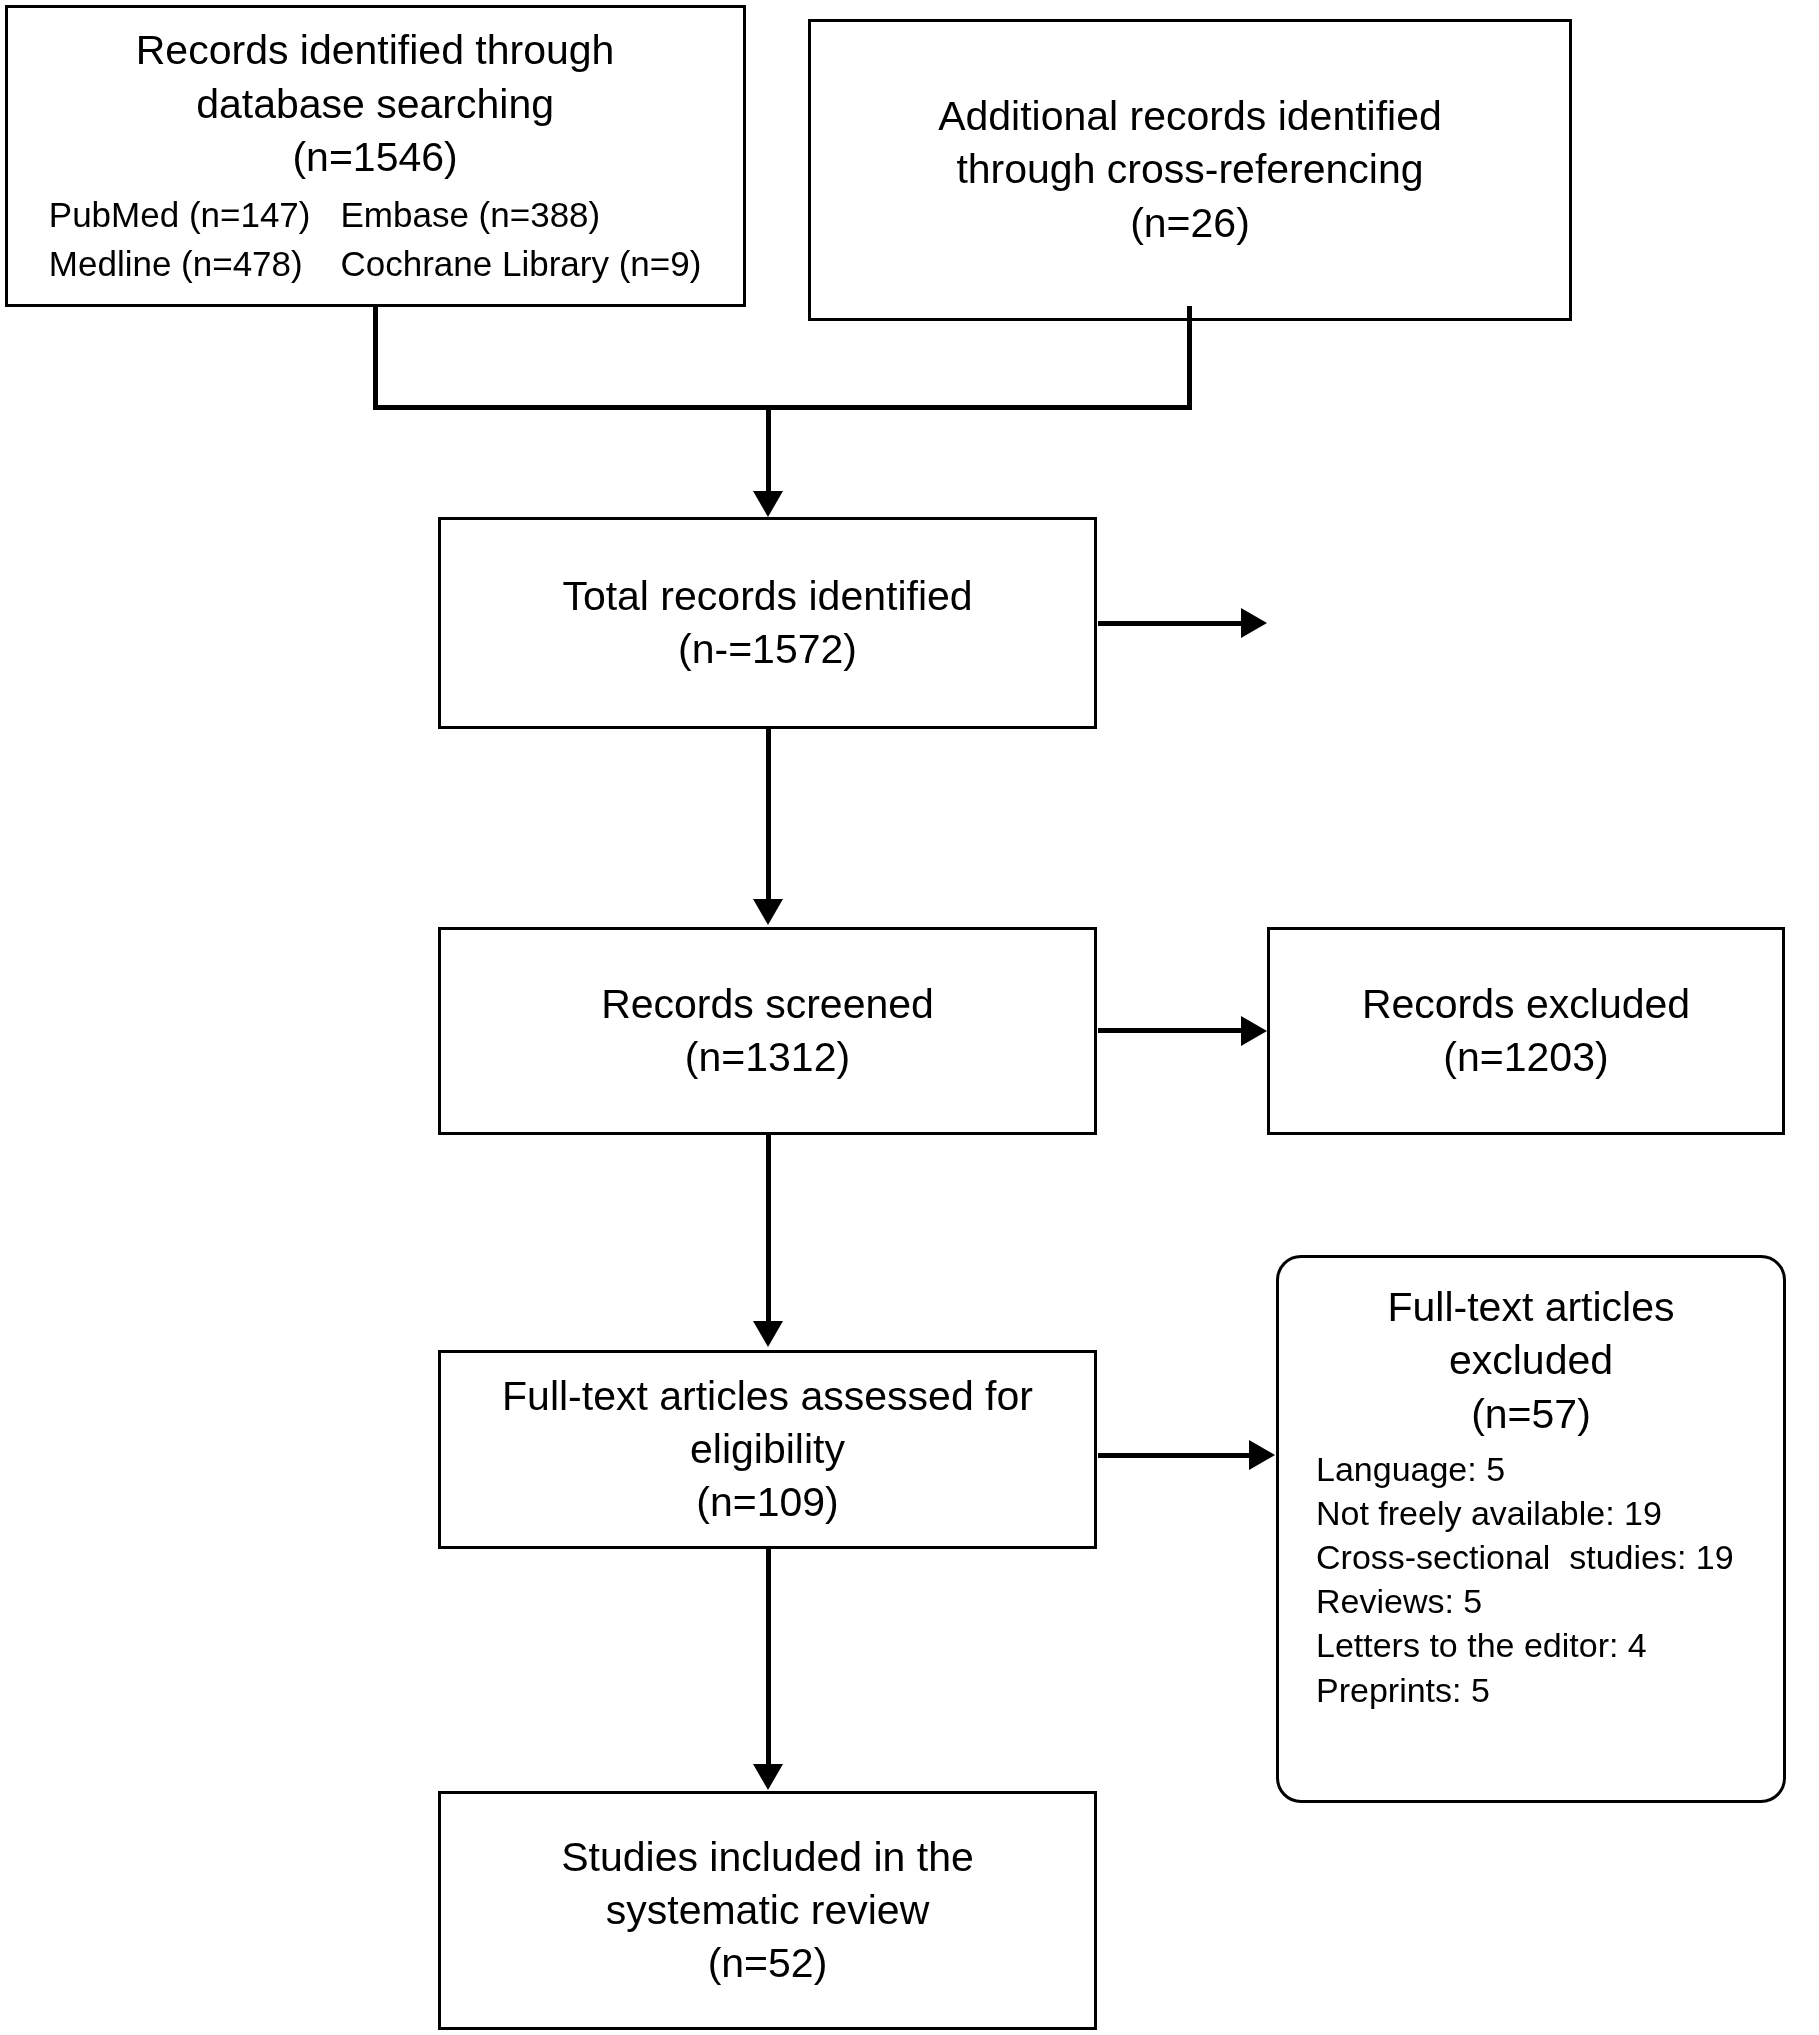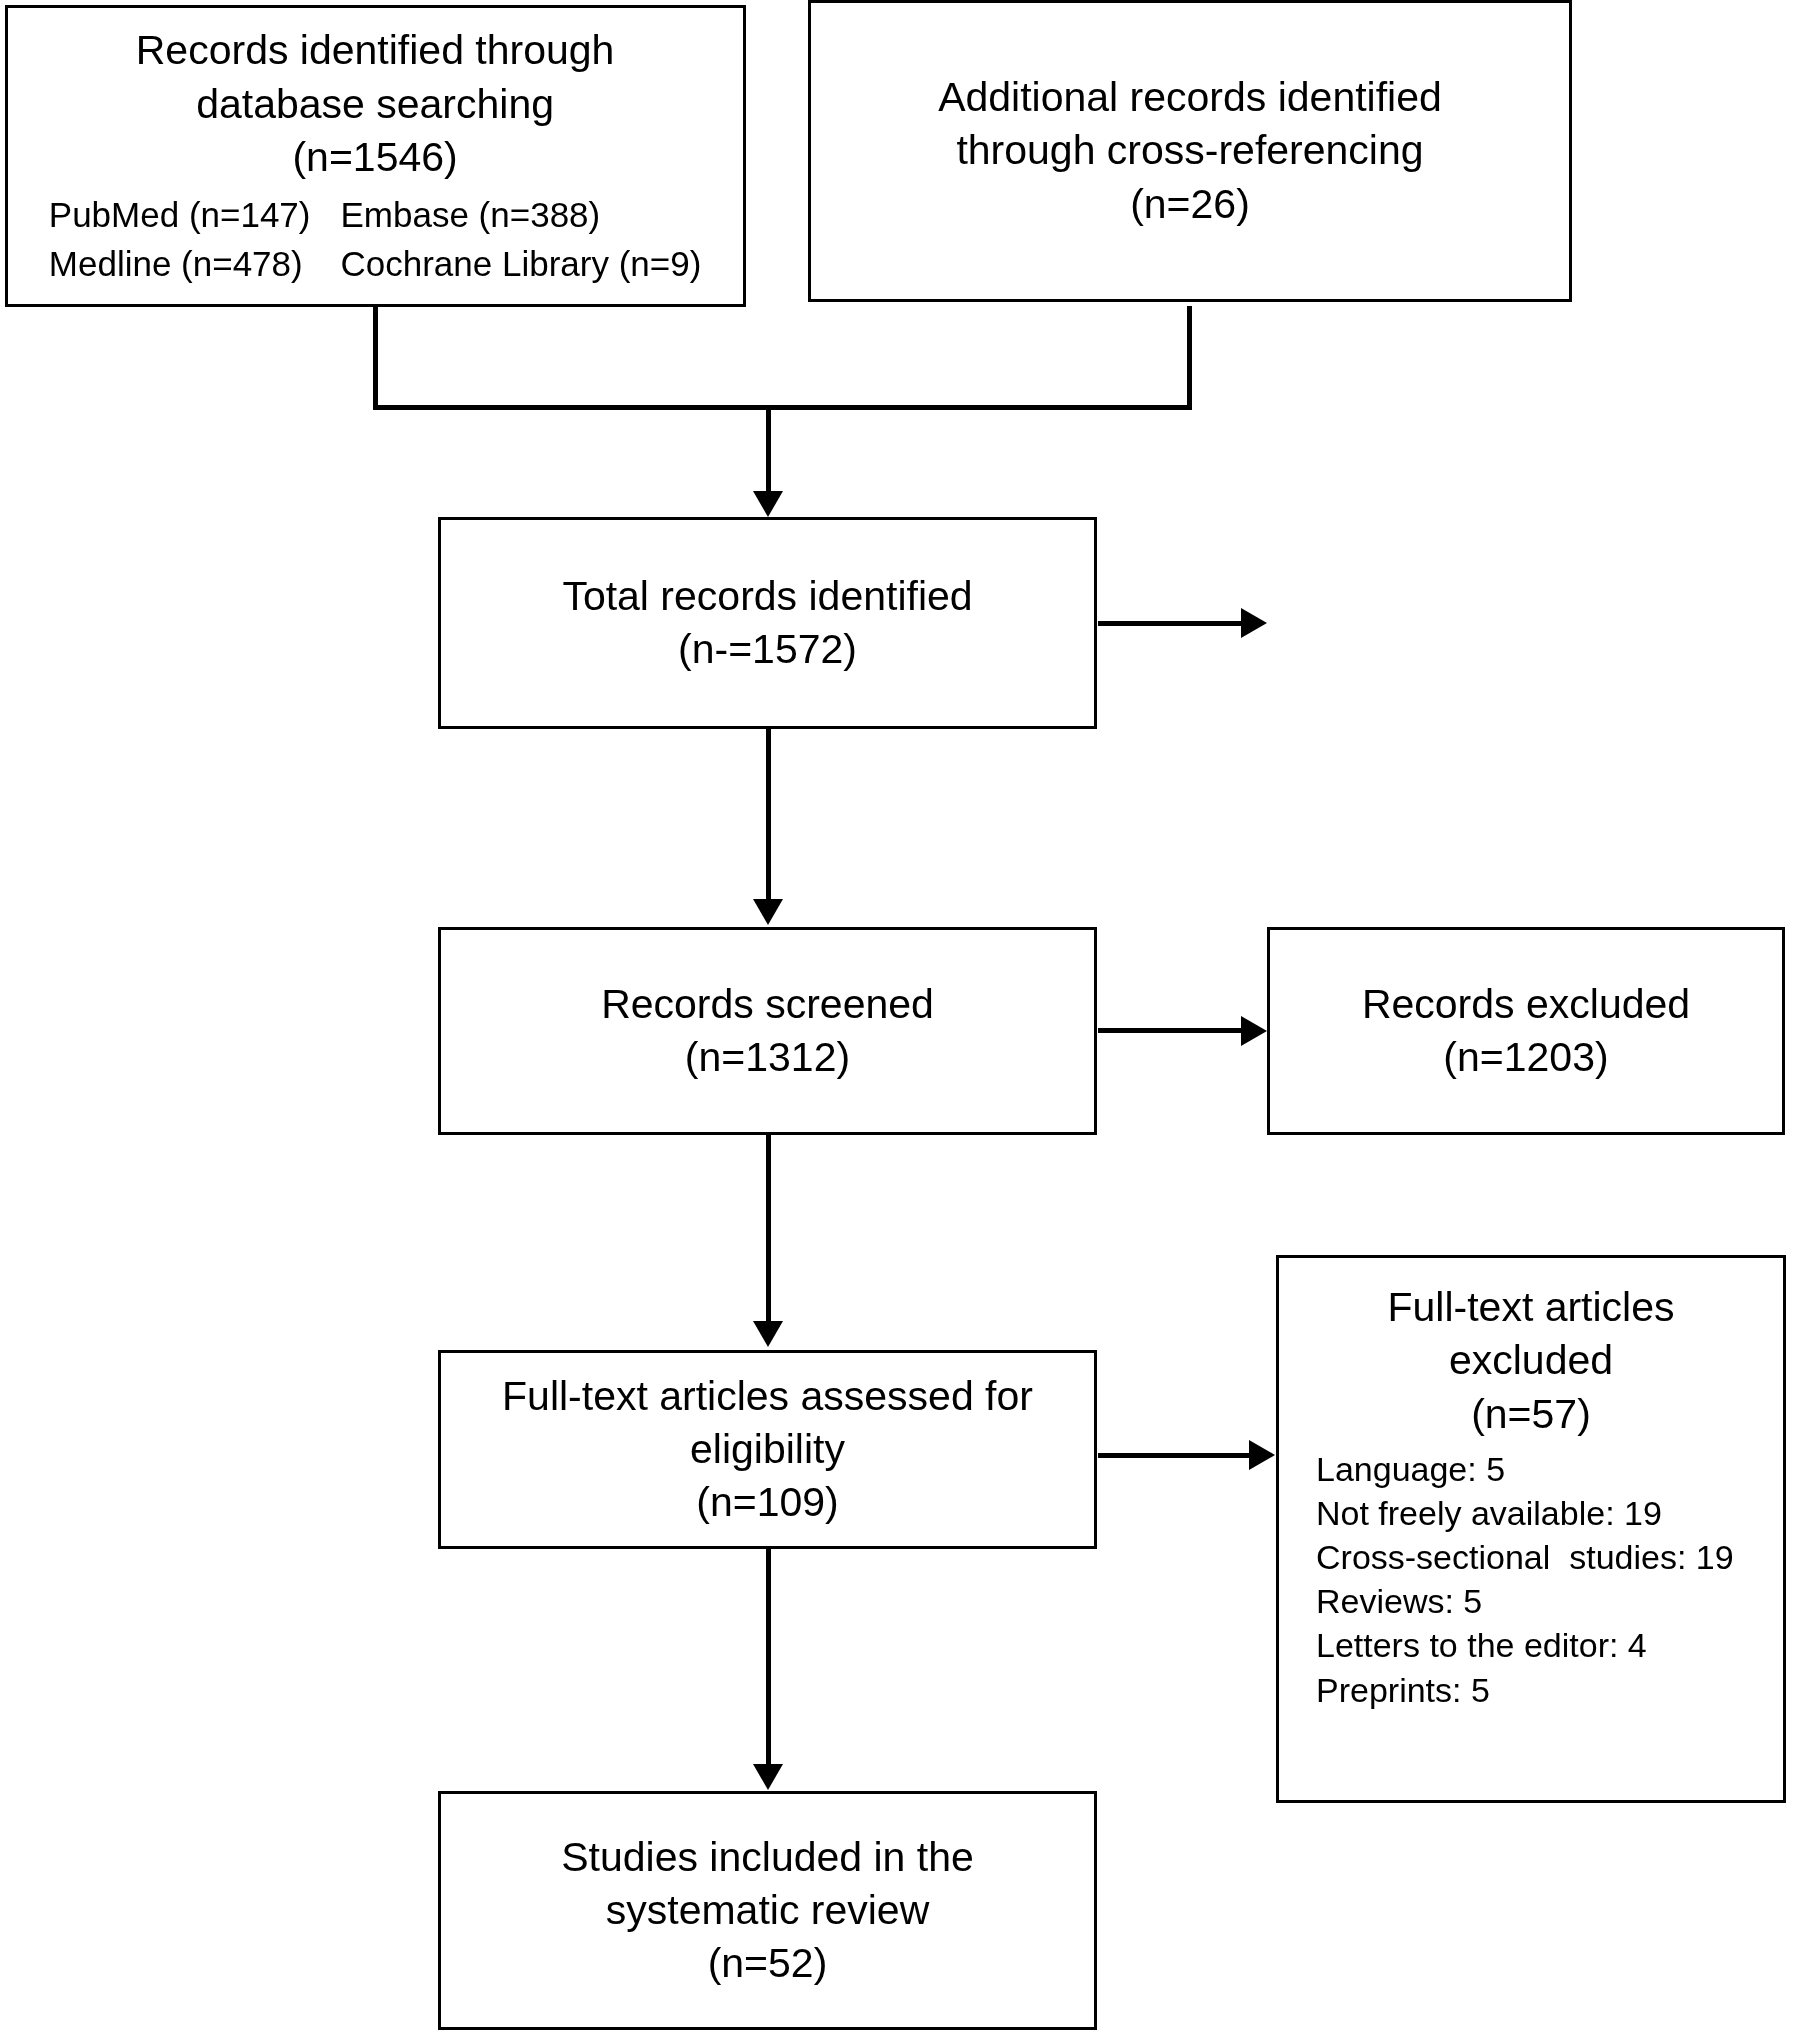--- a/index.html
+++ b/index.html
@@ -100,21 +100,21 @@
 database searching</span>
     <span class="cnt">(n=1546)</span>
     <div class="dbgrid fs-sub">
       <span>PubMed (n=147)</span>
       <span>Embase (n=388)</span>
       <span>Medline (n=478)</span>
       <span>Cochrane Library (n=9)</span>
     </div>
   </div>
 
-  <div class="node fs-main" style="left:808px; top:0; width:764px; height:302px;">
+  <div class="node fs-main" style="left:808px; top:19px; width:764px; height:302px;">
     <span class="ttl">Additional records identified
 through cross-referencing</span>
     <span class="cnt">(n=26)</span>
   </div>
 
   <div class="vline" style="left:373px; top:306px; width:4.6px; height:103px;"></div>
   <div class="vline" style="left:1187px; top:306px; width:4.6px; height:103px;"></div>
   <div class="hline" style="left:373px; top:405px; width:819px; height:5.1px;"></div>
   <div class="vline" style="left:766px; top:405px; width:4.6px; height:87px;"></div>
   <div class="arrow-down" style="left:753px; top:491px;"></div>
@@ -146,21 +146,21 @@
 
   <div class="vline" style="left:766px; top:1135px; width:4.6px; height:188px;"></div>
   <div class="arrow-down" style="left:753px; top:1321px;"></div>
 
   <div class="node fs-main" style="left:438px; top:1350px; width:659px; height:199px;">
     <span class="ttl">Full-text articles assessed for
 eligibility</span>
     <span class="cnt">(n=109)</span>
   </div>
 
-  <div class="node fs-main" style="left:1276px; top:1255px; width:510px; height:548px; justify-content:flex-start; padding-top:23px;">
+  <div class="node fs-main" style="left:1276px; top:1255px; width:510px; height:548px; justify-content:flex-start; padding-top:23px;border-radius:25px;">
     <span class="ttl">Full-text articles
 excluded</span>
     <span class="cnt">(n=57)</span>
     <div class="sublist fs-list">
       <span class="row">Language: 5</span>
       <span class="row">Not freely available: 19</span>
       <span class="row">Cross-sectional  studies: 19</span>
       <span class="row">Reviews: 5</span>
       <span class="row">Letters to the editor: 4</span>
       <span class="row">Preprints: 5</span>

